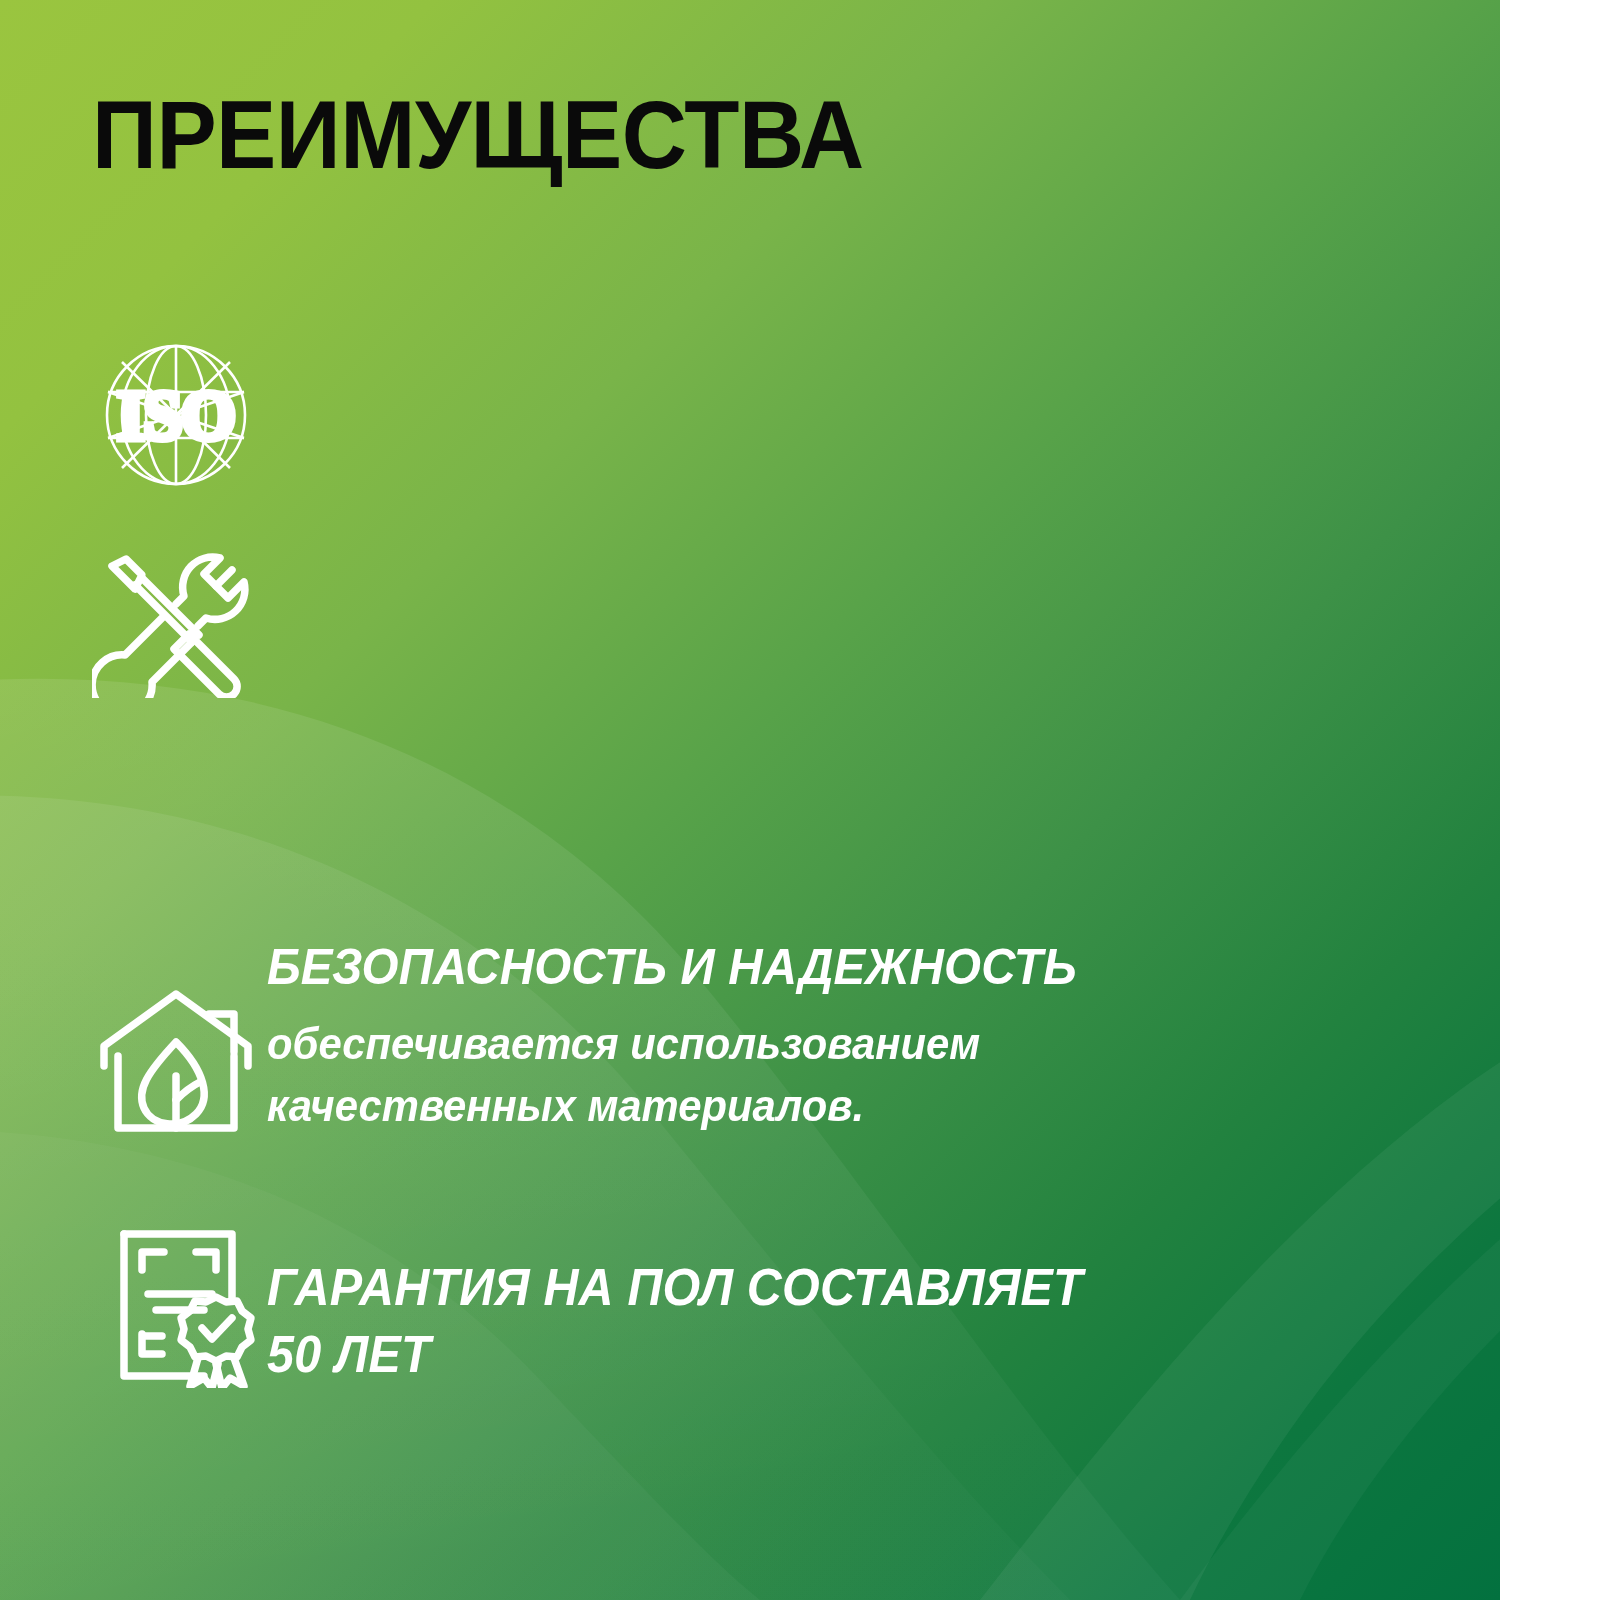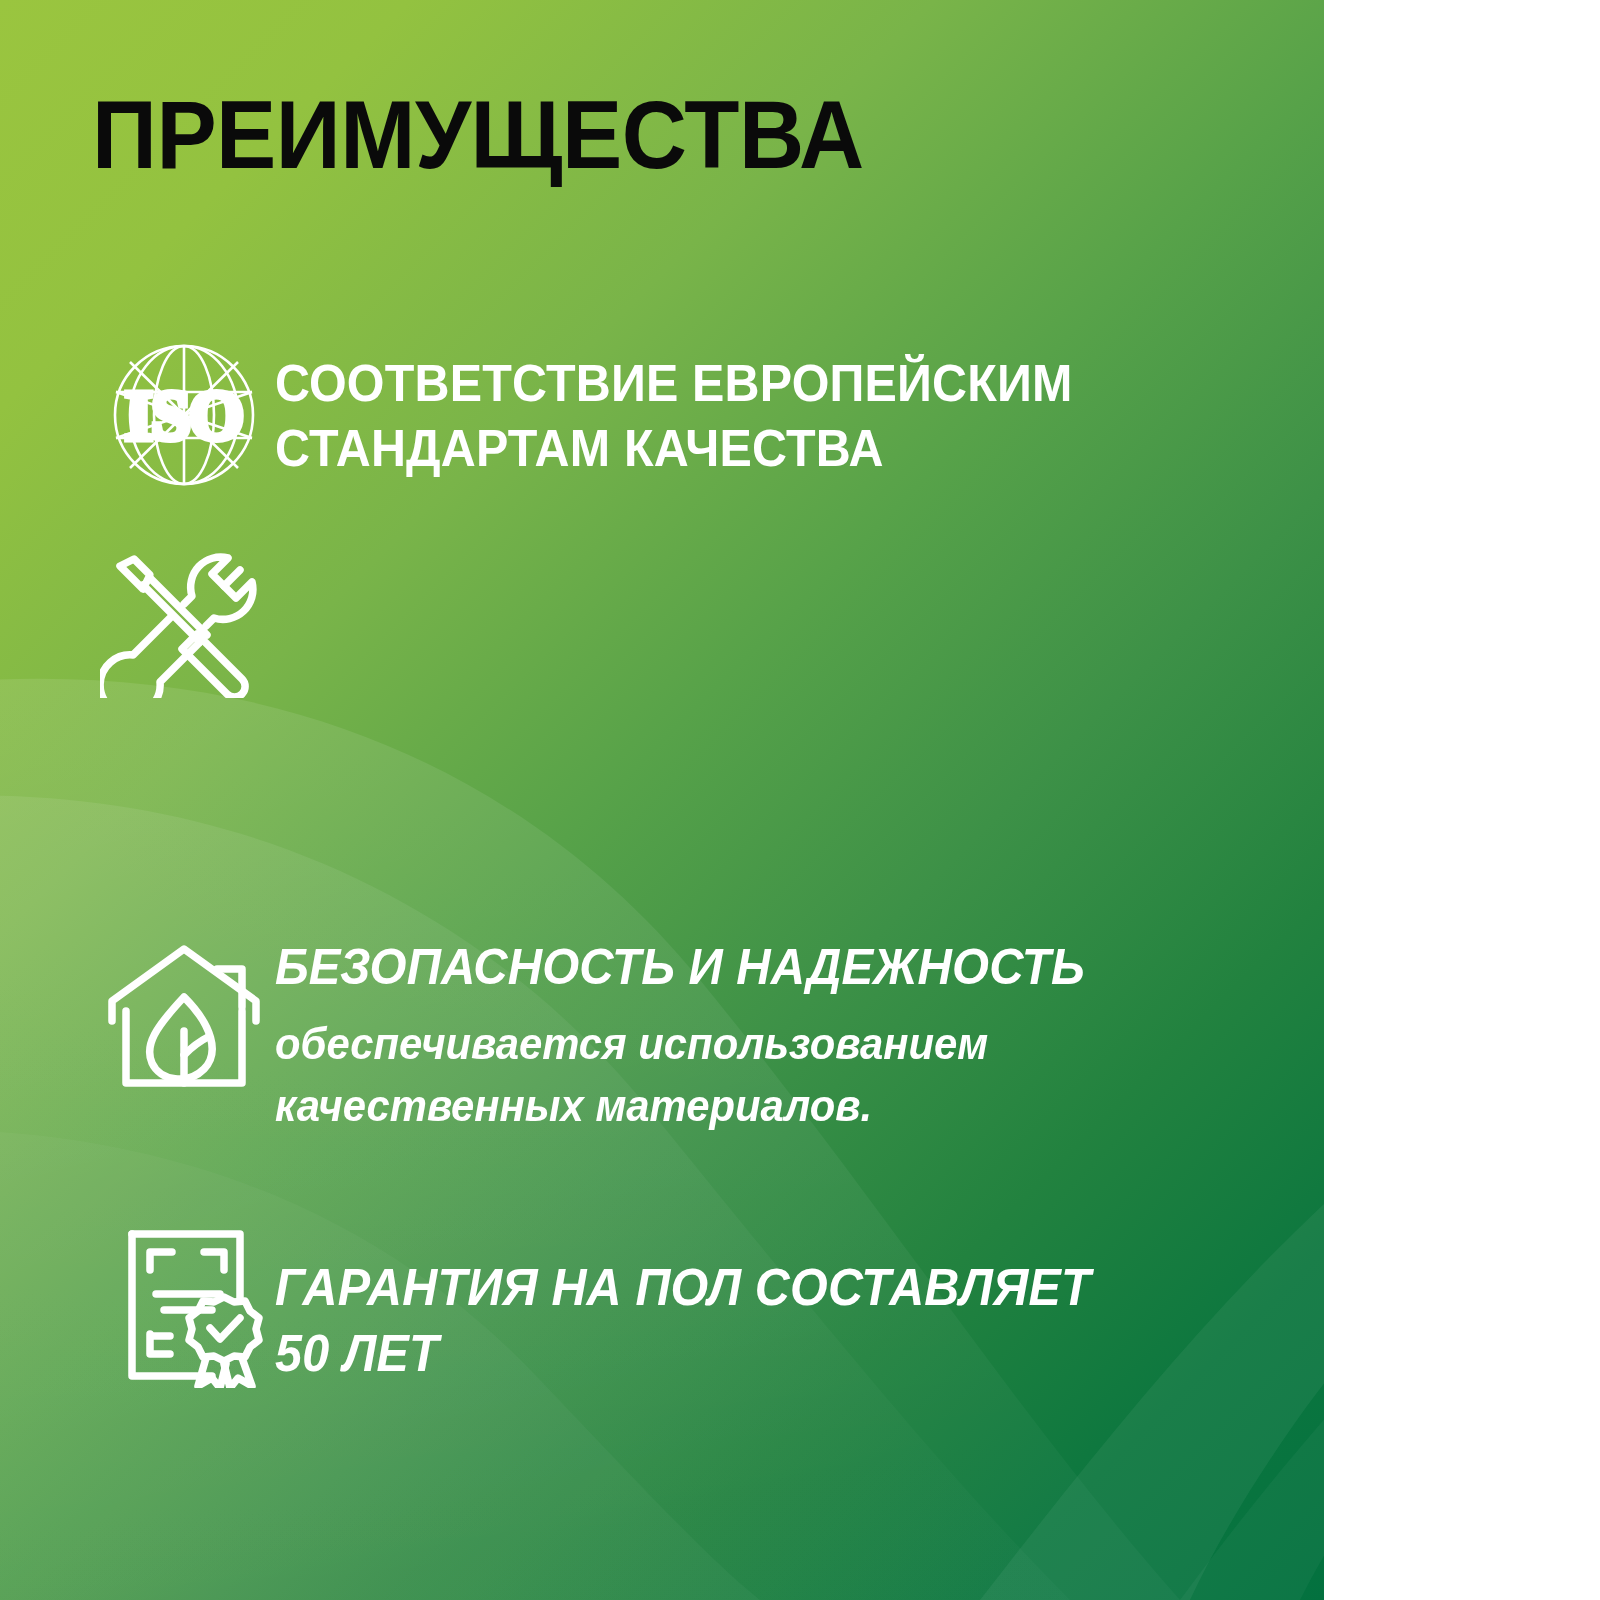--- a/index.html
+++ b/index.html
@@ -3,21 +3,21 @@
 <meta charset="utf-8">
 <title>Преимущества</title>
 <style>
   html, body {
     margin: 0;
     padding: 0;
     background: #ffffff;
   }
   #poster {
     position: relative;
-    width: 1324px;
+    width: 1500px;
     height: 1600px;
     overflow: hidden;
     font-family: "Liberation Sans", "DejaVu Sans", sans-serif;
     background: linear-gradient(135deg,
         #9ac53f 0%,
         #93c240 14%,
         #79b449 32%,
         #57a249 48%,
         #3d9147 62%,
         #22823f 76%,
@@ -47,22 +47,22 @@
     letter-spacing: -0.5px;
     transform: scaleX(0.94);
     transform-origin: left center;
     white-space: nowrap;
   }
 
   
   .feature {
     position: absolute;
     display: flex;
-    align-items: center;
-    left: 100px;
+    align-items: flex-end;
+    left: 92px;
     width: 1420px;
   }
   .feature-icon {
     flex: 0 0 175px;
     width: 175px;
     display: flex;
     justify-content: flex-start;
     align-items: flex-start;
   }
   .feature-body {
@@ -143,24 +143,20 @@
           <ellipse cx="84" cy="75" rx="54" ry="69"></ellipse>
           <path d="M16 52 H152"></path>
           <path d="M16 98 H152"></path>
           <path d="M84 6 V144"></path>
           <path d="M84 75 L30 22 M84 75 L138 22 M84 75 L30 128 M84 75 L138 128"></path>
           <path d="M84 75 L16 52 M84 75 L152 52 M84 75 L16 98 M84 75 L152 98"></path>
         </g>
         <text x="84" y="75" text-anchor="middle" dominant-baseline="central" font-family="'Liberation Serif','DejaVu Serif',serif" font-size="70" font-weight="700" fill="#ffffff" stroke="#ffffff" stroke-width="7" paint-order="stroke" letter-spacing="-1">ISO</text>
       </svg>
     </div>
-    <div class="feature-body">
-      <p class="feature-heading">СООТВЕТСТВИЕ ЕВРОПЕЙСКИМ
-СТАНДАРТАМ КАЧЕСТВА</p>
-    </div>
   </div>
 
   <div class="feature" id="feature-universal">
     <div class="feature-icon">
       <svg class="icon-svg" width="160" height="150" viewBox="0 0 160 150" aria-hidden="true">
         <g fill="none" stroke="#ffffff" stroke-width="7.5" stroke-linecap="round" stroke-linejoin="round">
 
           <path d="M20 18 L34 11 L50 27 L43 41 Z"></path>
           <path d="M43 37 L100 94"></path>
           <path d="M50 30 L107 87"></path>

